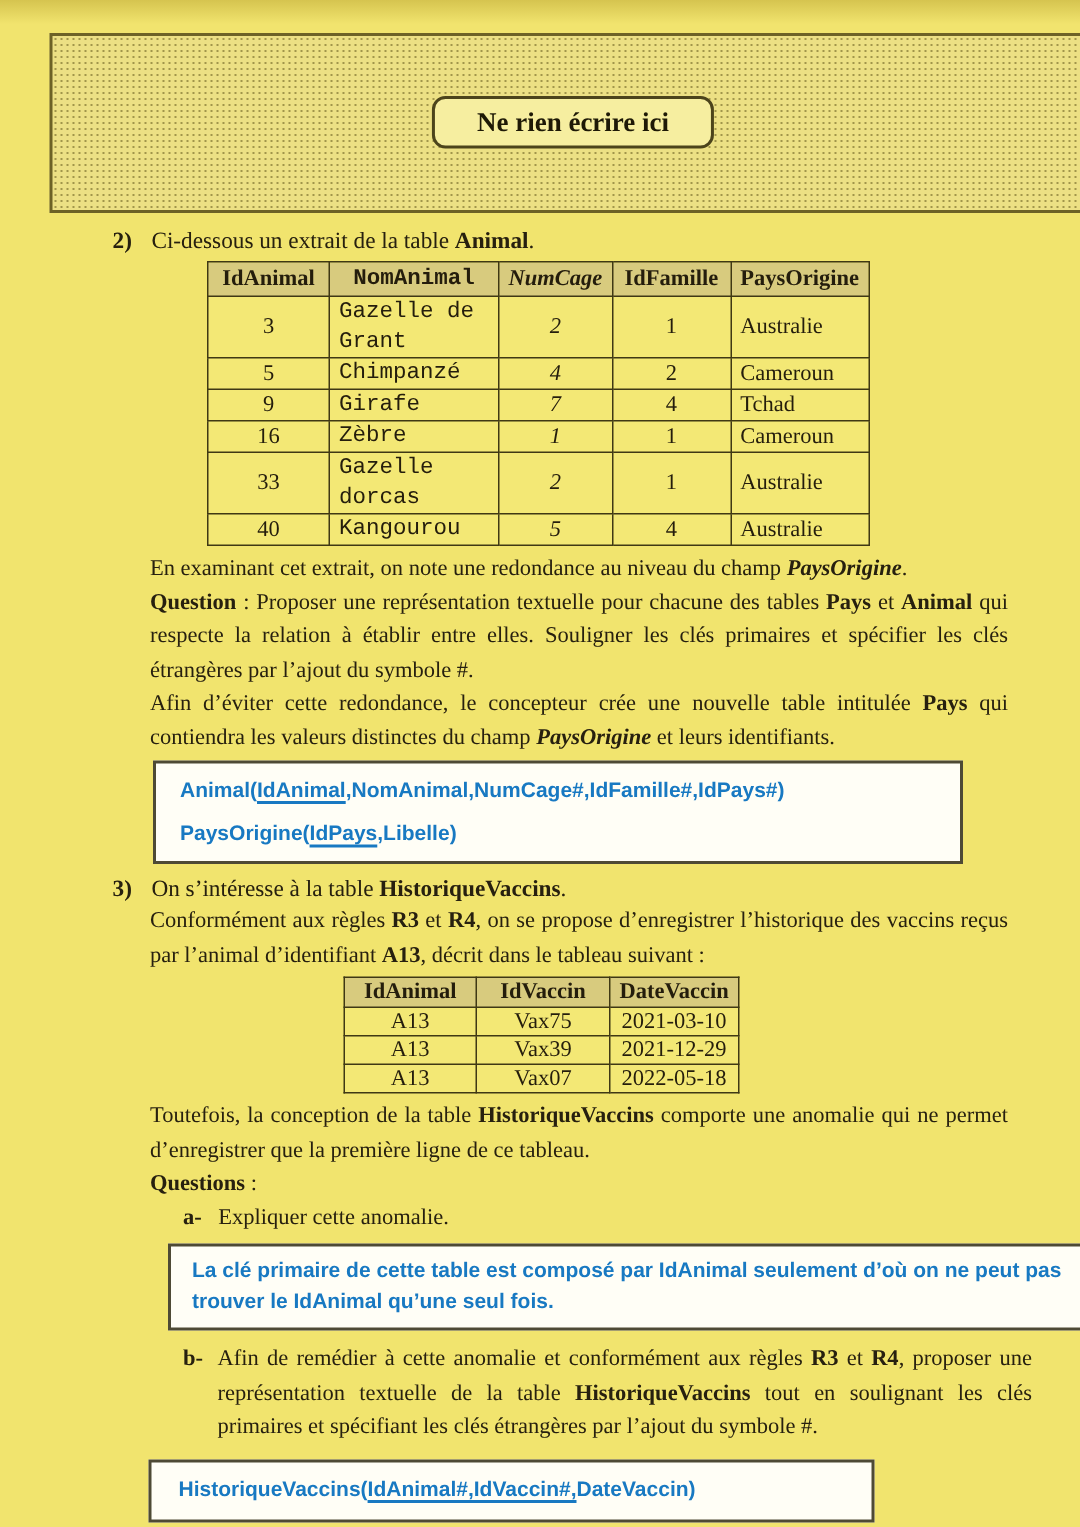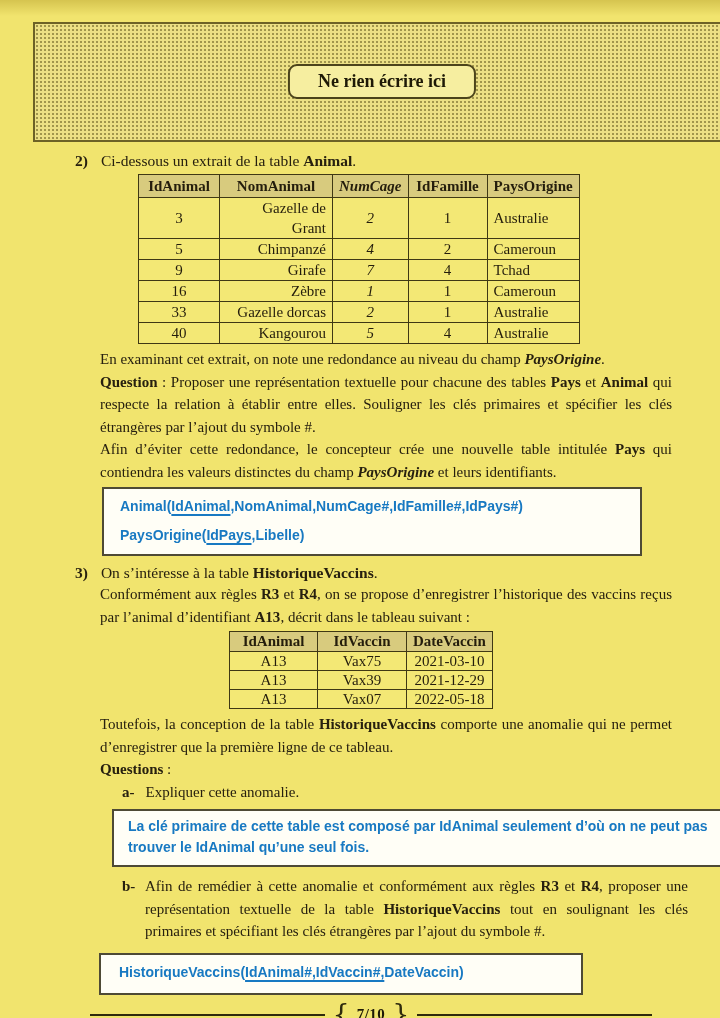--- a/index.html
+++ b/index.html
@@ -43,22 +43,22 @@
   .ri{font-style:italic;}
   .ru{text-decoration:underline;text-decoration-thickness:1.5px;text-underline-offset:3px;}
 
   
   .tbl{border-collapse:collapse;font-size:15px;color:#241d0c;}
   .tbl th,.tbl td{border:1.5px solid #3f3814;padding:0 6px;}
   .tbl th{background:#d8cb7e;font-weight:700;text-align:center;height:22px;line-height:22px;}
   .tbl td{height:20px;line-height:20px;background:rgba(250,242,140,.25);}
   .animal{margin:3px 0 0 138px;}
   .animal th:nth-child(1),.animal td:nth-child(1){width:68px;text-align:center;}
-  .animal th:nth-child(2),.animal td:nth-child(2){width:100px;}
-  .animal td:nth-child(2){text-align:right;margin-left:33px;}
+  .animal th:nth-child(2),.animal td:nth-child(2){width:100px;font-family:Liberation Mono, monospace;}
+  .animal td:nth-child(2){text-align:left;margin-left:33px;}
   .animal th:nth-child(3),.animal td:nth-child(3){width:58px;text-align:center;font-style:italic;}
   .animal th:nth-child(4),.animal td:nth-child(4){width:66px;text-align:center;font-family:Liberation Serif, serif;}
   .animal th:nth-child(5),.animal td:nth-child(5){width:78px;}
   .animal td:nth-child(5){text-align:left;}
   .vaccins{margin:3px 0 0 229px;}
   .vaccins th,.vaccins td{text-align:center;}
   .vaccins th{height:19px;line-height:19px;}
   .vaccins td{height:18px;line-height:18px;}
   .vaccins th:nth-child(1),.vaccins td:nth-child(1){width:75px;}
   .vaccins th:nth-child(2),.vaccins td:nth-child(2){width:76px;}

